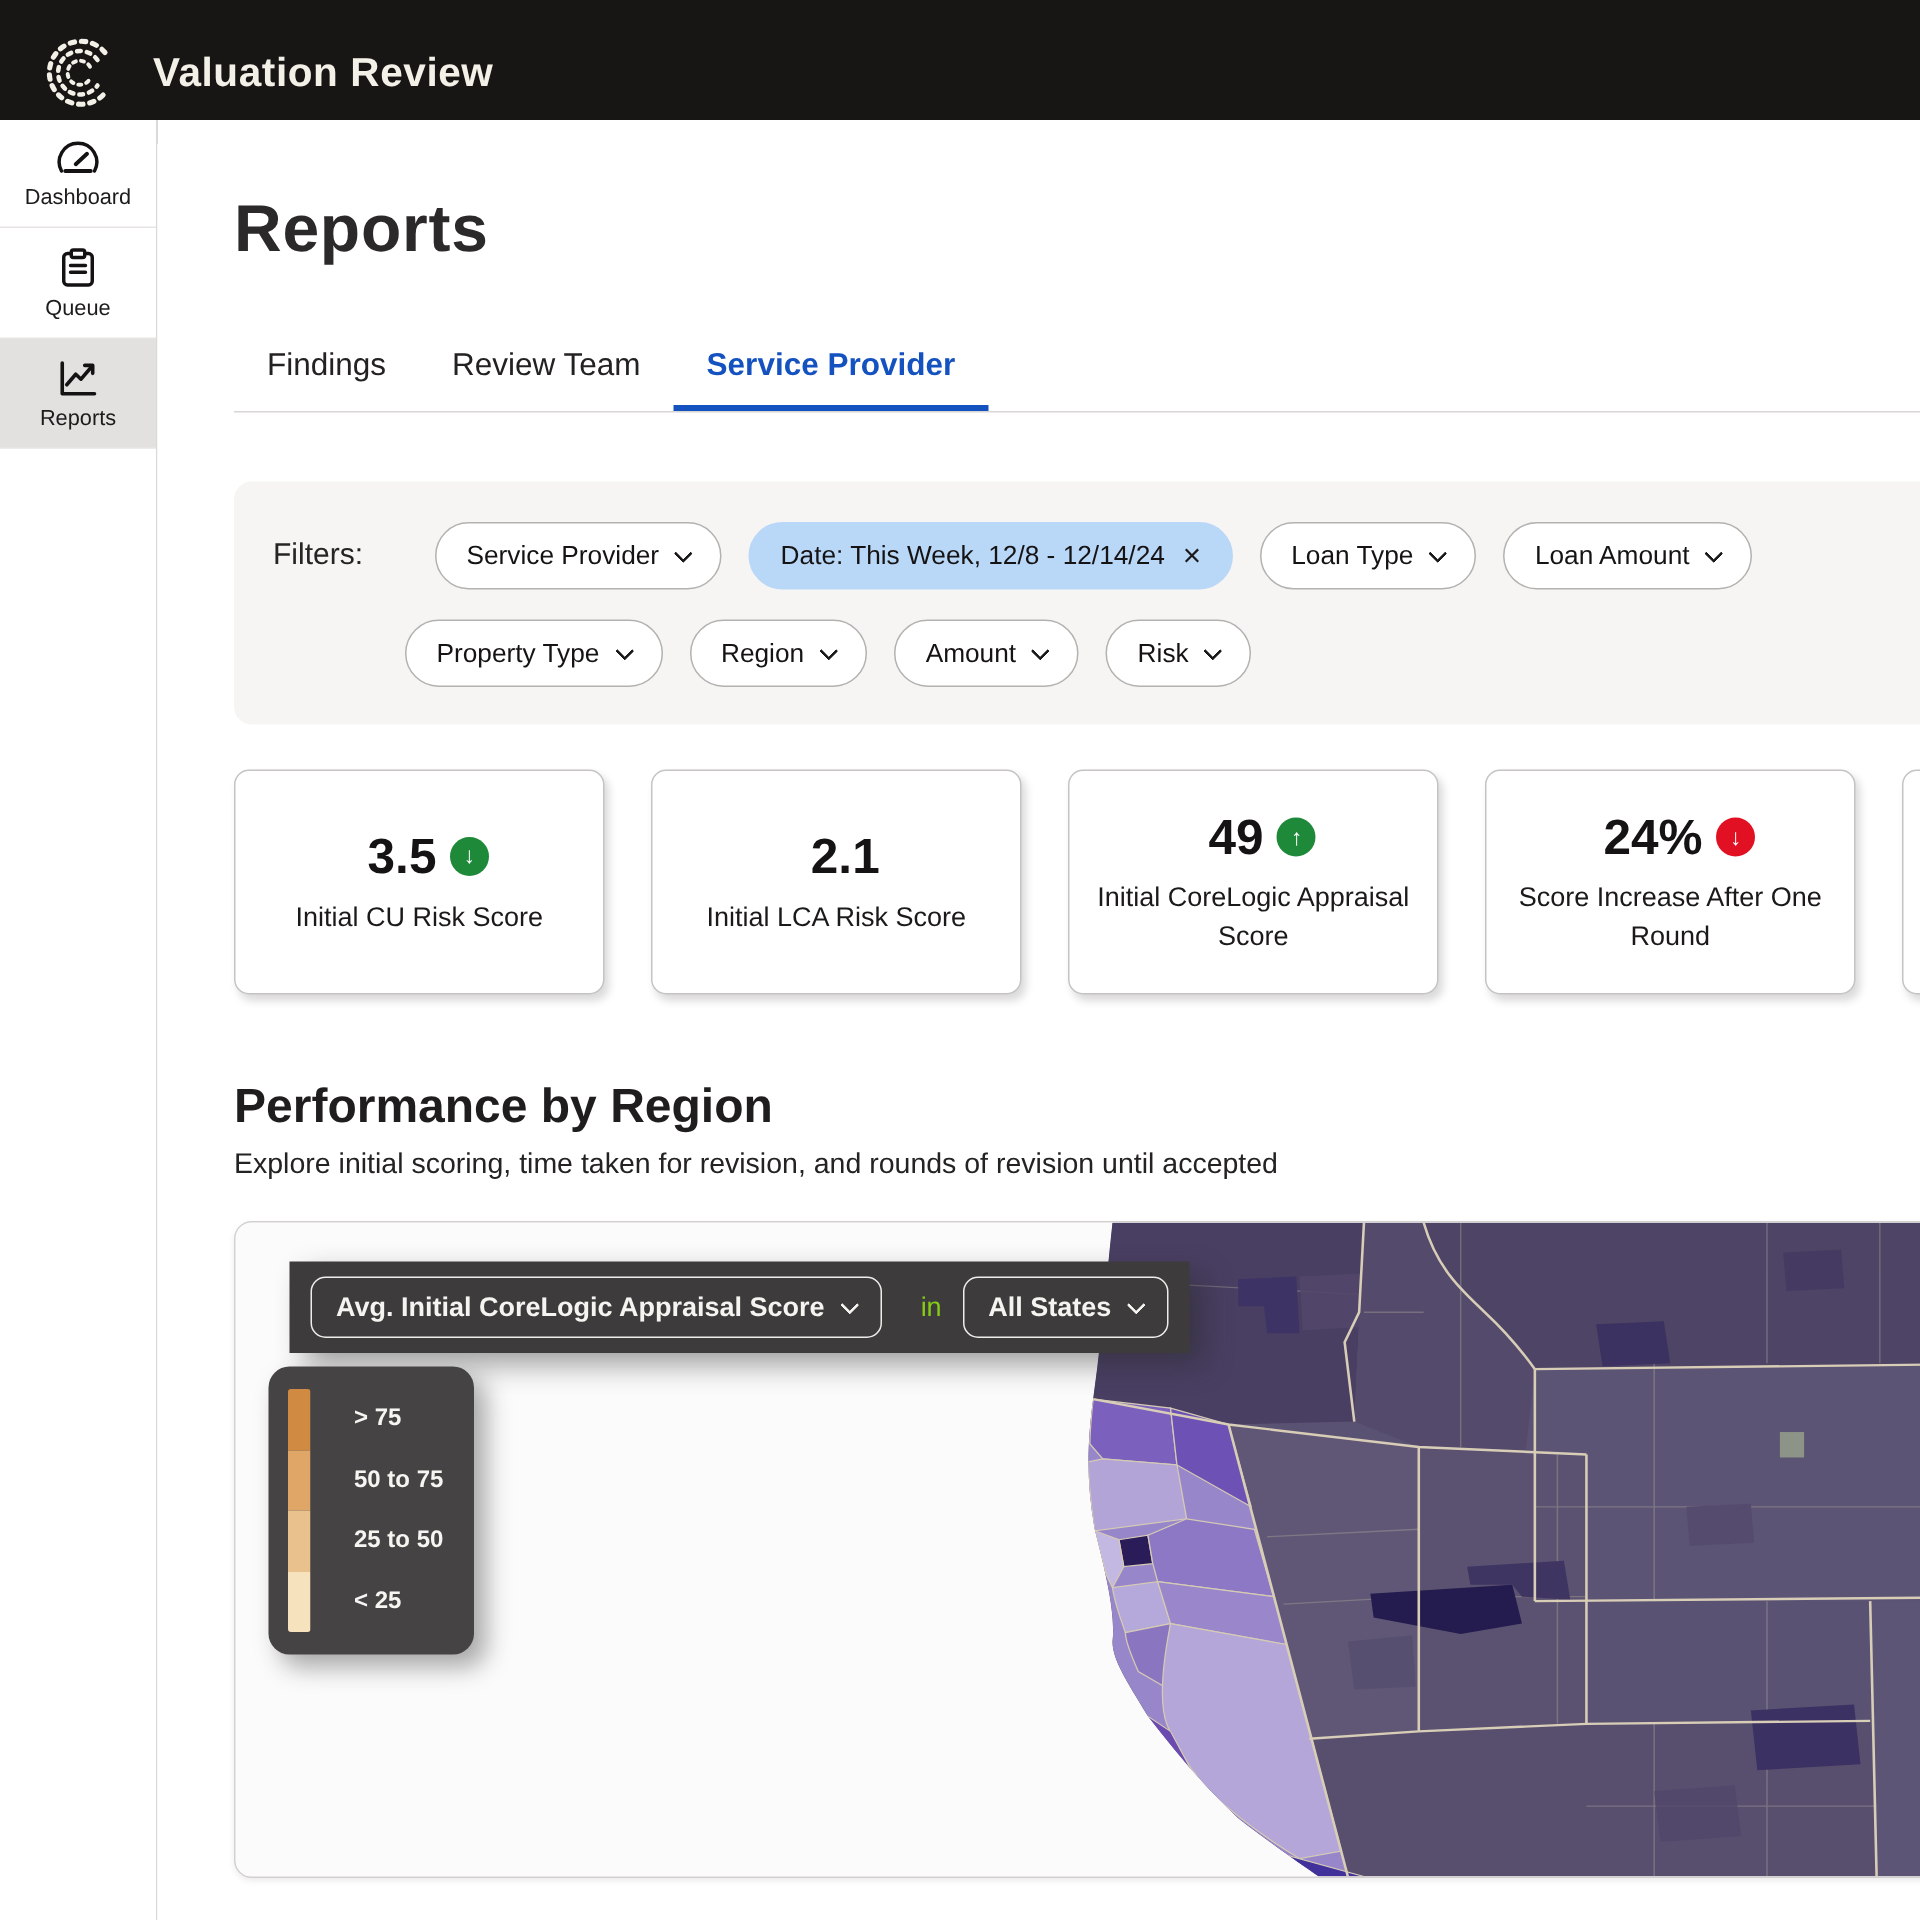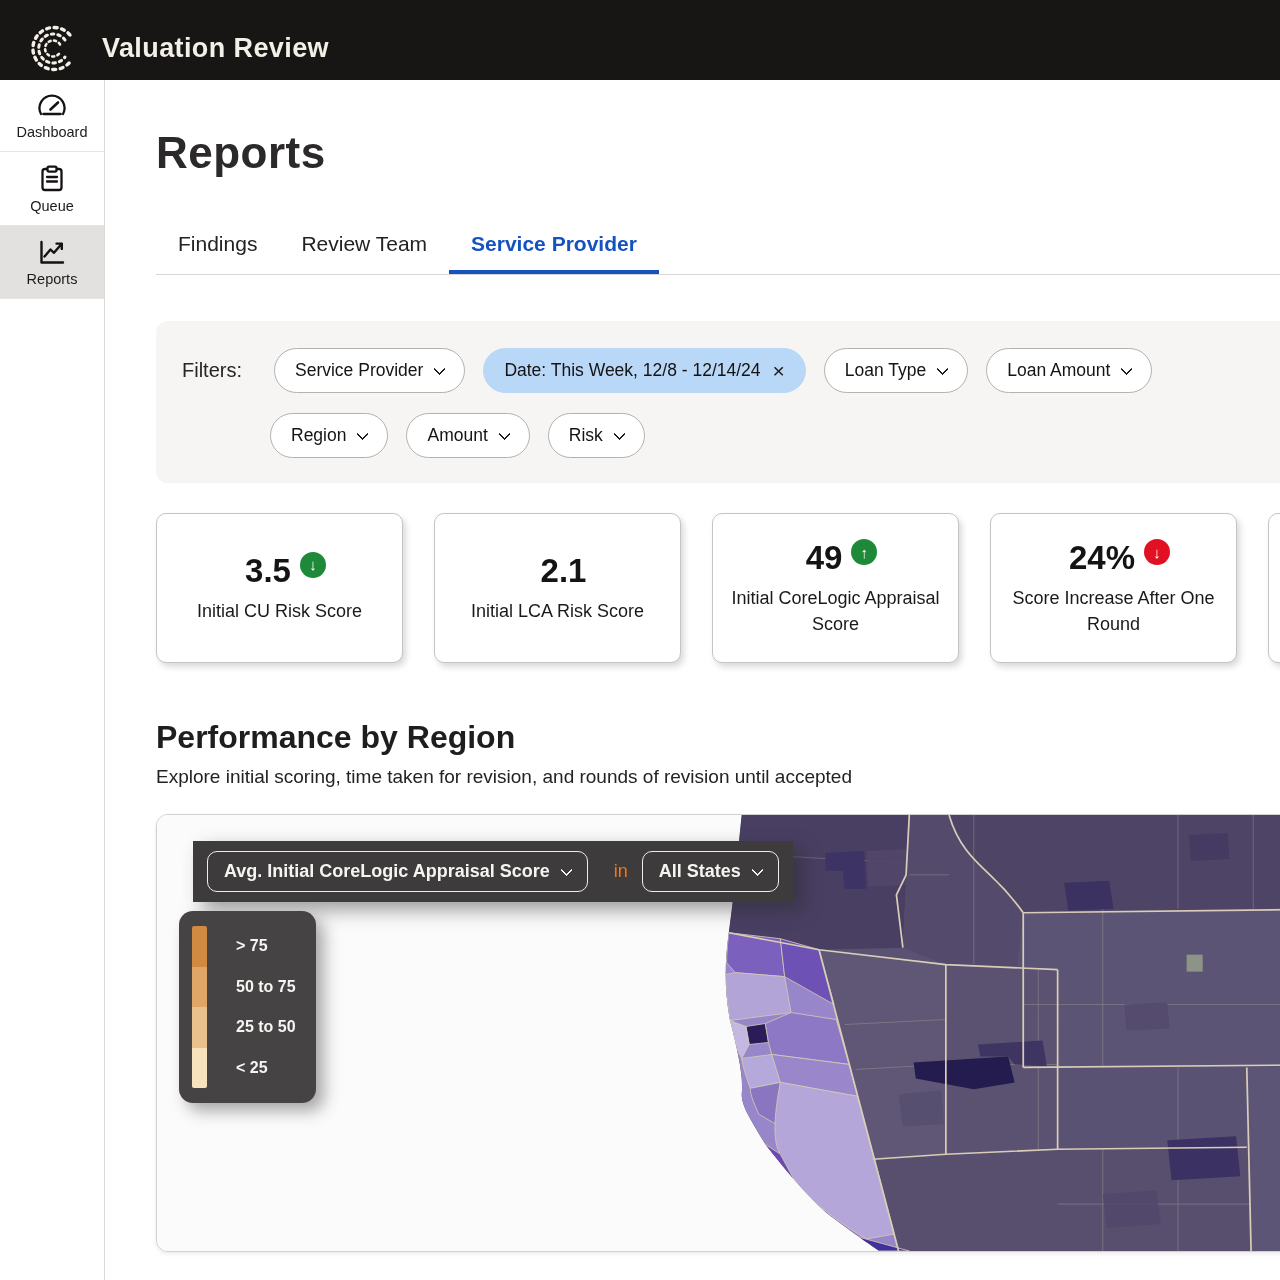--- a/index.html
+++ b/index.html
@@ -26,57 +26,57 @@
   .tabs { display:flex; margin-top:40px; border-bottom:1px solid #d8d6d4; width:1130px; }
   .tab { padding:14px 22px 14px; font-size:21px; color:#232121; cursor:pointer;
          border-bottom:4px solid transparent; font-weight:500; }
   .tab.active { color:#1452c0; font-weight:700; border-bottom-color:#1452c0; }
 
   
   .filter-panel { margin-top:46px; width:1160px; background:#f6f5f3; border-radius:12px;
                   padding:27px 24px 25px 26px; }
   .filter-row { display:flex; align-items:center; gap:18px; }
   .filter-row + .filter-row { margin-top:20px; margin-left:88px; }
-  .filters-label { font-size:20px; color:#262424; margin-right:14px; }
+  .filters-label { font-size:20px; color:#262424; margin-right:30px; }
   .pill { display:inline-flex; align-items:center; height:45px; background:#fff;
           border:1.5px solid #b4b2b0; border-radius:23px; padding:0 20px; font-size:17.5px;
           color:#151313; cursor:pointer; white-space:nowrap; font-weight:500; }
   .pill .chev { margin-left:12px; }
   .chev { width:9px; height:9px; border-right:2.2px solid #1b1919; border-bottom:2.2px solid #1b1919;
           transform:rotate(45deg) translate(-1px,-1px); display:inline-block; border-radius:1px; flex:none; }
   .pill.applied { background:#b9d7f7; border-color:#b9d7f7; }
   .pill .close-x { margin-left:12px; font-size:21px; line-height:1; color:#1b1919; cursor:pointer; }
 
   
   .kpi-row { margin-top:30px; display:flex; gap:31px; width:1400px; }
   .kpi-card { width:247px; height:150px; background:#fff; border:1.5px solid #c6c4c2; border-radius:10px;
               box-shadow:3px 4px 6px rgba(0,0,0,.15); display:flex; flex-direction:column;
               align-items:center; justify-content:center; flex:none; }
-  .kpi-value { font-size:33px; font-weight:700; color:#151313; display:flex; align-items:flex-start; gap:9px;margin-left:12px; }
+  .kpi-value { font-size:33px; font-weight:700; color:#151313; display:flex; align-items:center; gap:9px;margin-left:12px; }
   .badge { width:26px; height:26px; border-radius:50%; color:#fff; font-size:15px; font-weight:700;
            display:flex; align-items:center; justify-content:center; }
   .kpi-label { margin-top:9px; font-size:18px; color:#1b1919; text-align:center; line-height:1.4; padding:0 14px; }
 
   
   .section-title { margin-top:56px; font-size:32px; font-weight:700; color:#1f1d1d; }
   .section-sub { margin-top:10px; font-size:19px; color:#242222; }
 
   .map-card { position:relative; margin-top:26px; width:1210px; height:438px; background:#fcfbfb;
               border:1.5px solid #d2d0ce; border-radius:12px; overflow:hidden;
               box-shadow:0 2px 4px rgba(0,0,0,.08); }
   .map-card svg.map { position:absolute; inset:0; width:100%; height:100%; }
 
   .map-controls { position:absolute; left:36px; top:26px; background:#3e3b3c; border-radius:0;
                   padding:10px 14px; display:flex; align-items:center;
                   box-shadow:10px 8px 18px rgba(40,40,40,.45);justify-content:flex-end; }
   .map-select { display:flex; align-items:center; border:1.5px solid #efede9; border-radius:10px;
                 padding:9px 16px; color:#f6f4f0; font-size:18px; font-weight:600; cursor:pointer;
                 white-space:nowrap; }
   .map-select .chev { border-color:#f6f4f0; margin-left:12px; }
-  .map-in { color:#f97316; font-size:18px; margin:0 14px;padding-left:12px; }
+  .map-in { color:#84cc16; font-size:18px; margin:0 14px;padding-left:12px; }
 
   .legend { position:absolute; left:22px; top:96px; background:#464344; border-radius:14px;
             padding:15px 20px 15px 13px; display:flex; box-shadow:8px 8px 16px rgba(40,40,40,.4); }
   .legend-bar { width:15px; height:162px; border-radius:2px; overflow:hidden; display:flex; flex-direction:column; flex:none; }
   .legend-bar div { flex:1; }
   .legend-labels { margin-left:29px; display:flex; flex-direction:column; }
   .legend-labels div { height:40.5px; display:flex; align-items:center; color:#f7f5f1;
                        font-size:16px; font-weight:600; white-space:nowrap; }
 </style>
 </head>
@@ -144,20 +144,24 @@
       <div class="pill">
         <span>Loan Type</span>
         <span class="chev"></span>
       </div>
       <div class="pill">
         <span>Loan Amount</span>
         <span class="chev"></span>
       </div>
     </div>
     <div class="filter-row">
+      <div class="pill">
+        <span>Property Type</span>
+        <span class="chev"></span>
+      </div>
       <div class="pill">
         <span>Region</span>
         <span class="chev"></span>
       </div>
       <div class="pill">
         <span>Amount</span>
         <span class="chev"></span>
       </div>
       <div class="pill">
         <span>Risk</span>

